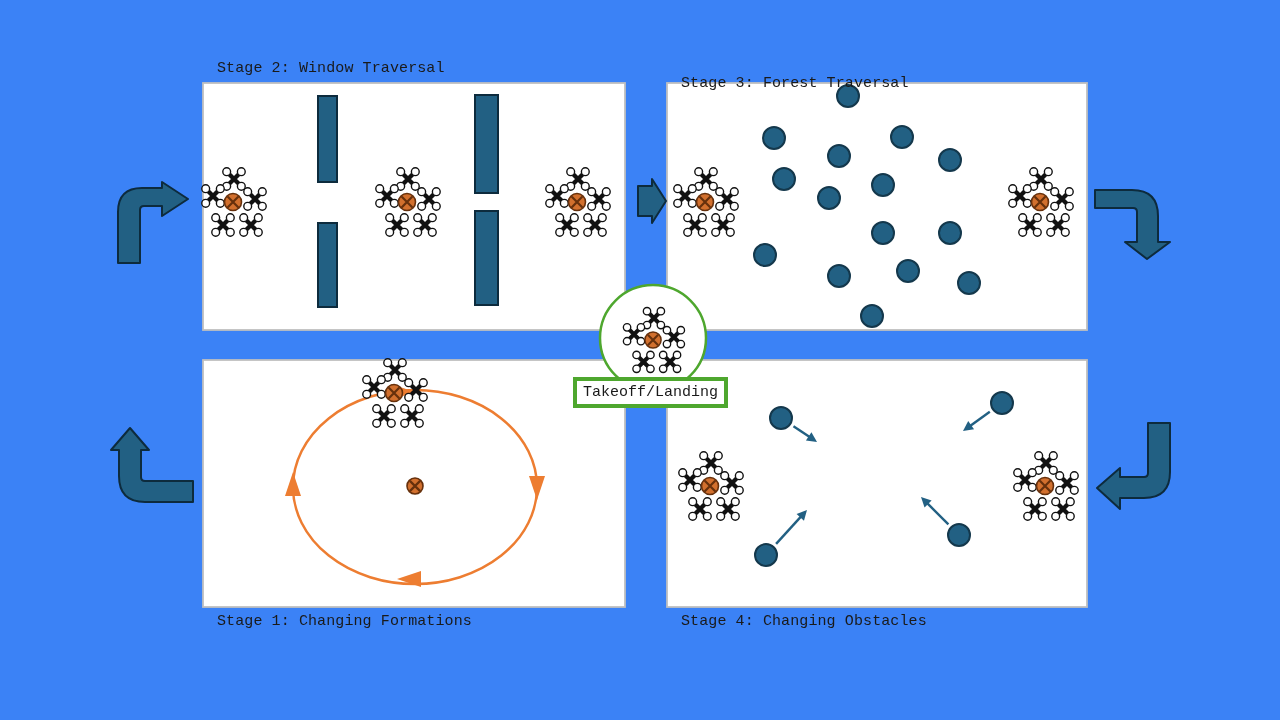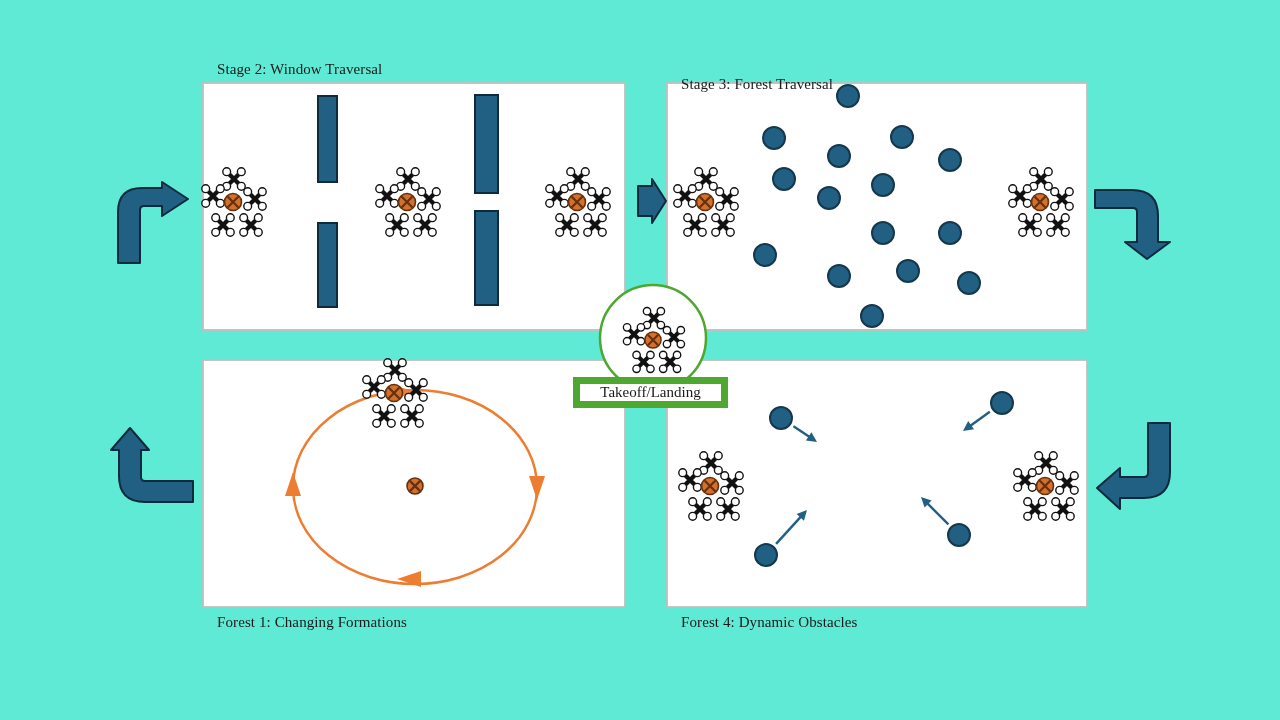--- a/index.html
+++ b/index.html
@@ -1,31 +1,31 @@
 <!DOCTYPE html>
 <html><head>
 <meta charset="utf-8">
 <style>
   html,body{margin:0;padding:0;background:#ffffff;}
   #stage-canvas{
-    position:relative;width:1280px;height:720px;background:#5eead4;
-    overflow:hidden;font-family:Liberation Serif, serif;text-align:center;
+    position:relative;width:1280px;height:720px;background:#3b82f6;
+    overflow:hidden;font-family:Liberation Mono, monospace;text-align:center;
   }
   #diagram-svg{position:absolute;left:0;top:0;width:1280px;height:720px;}
   .stage-title{
     position:absolute;font-size:15px;line-height:18px;color:#1a1a1a;
     white-space:nowrap;letter-spacing:0.1px;
   }
   #title-stage2{left:217px;top:60px;}
   #title-stage3{left:681px;top:75px;}
   #title-stage1{left:217px;top:613px;}
   #title-stage4{left:681px;top:613px;}
   #takeoff-label{
     position:absolute;left:573px;top:377px;width:155px;height:31px;
-    background:#ffffff;border:7px solid #14532d;box-sizing:border-box;
+    background:#ffffff;border:4px solid #14532d;box-sizing:border-box;
     display:flex;align-items:center;justify-content:center;
     font-size:15px;color:#1a1a1a;
   }
 </style>
 </head>
 <body>
 
 <div id="stage-canvas">
 
   <svg id="diagram-svg" viewBox="0 0 1280 720">
@@ -469,17 +469,17 @@
           <g transform="translate(0,0)">
             <circle cx="0" cy="0" r="8.5" fill="#D2702E" stroke="#66300C" stroke-width="1.6"></circle>
             <path d="M-4.93,-4.93L4.93,4.93M4.93,-4.93L-4.93,4.93" stroke="#66300C" stroke-width="2.2" stroke-linecap="round" fill="none"></path>
           </g>
         </g>
       </g>
   </svg>
 
   <div class="stage-title" id="title-stage2">Stage 2: Window Traversal</div>
   <div class="stage-title" id="title-stage3">Stage 3: Forest Traversal</div>
-  <div class="stage-title" id="title-stage1">Forest 1: Changing Formations</div>
-  <div class="stage-title" id="title-stage4">Forest 4: Dynamic Obstacles</div>
+  <div class="stage-title" id="title-stage1">Stage 1: Changing Formations</div>
+  <div class="stage-title" id="title-stage4">Stage 4: Changing Obstacles</div>
 
   <div id="takeoff-label" style="border-color: rgb(78, 167, 46);">Takeoff/Landing</div>
 </div>
 
 </body></html>

